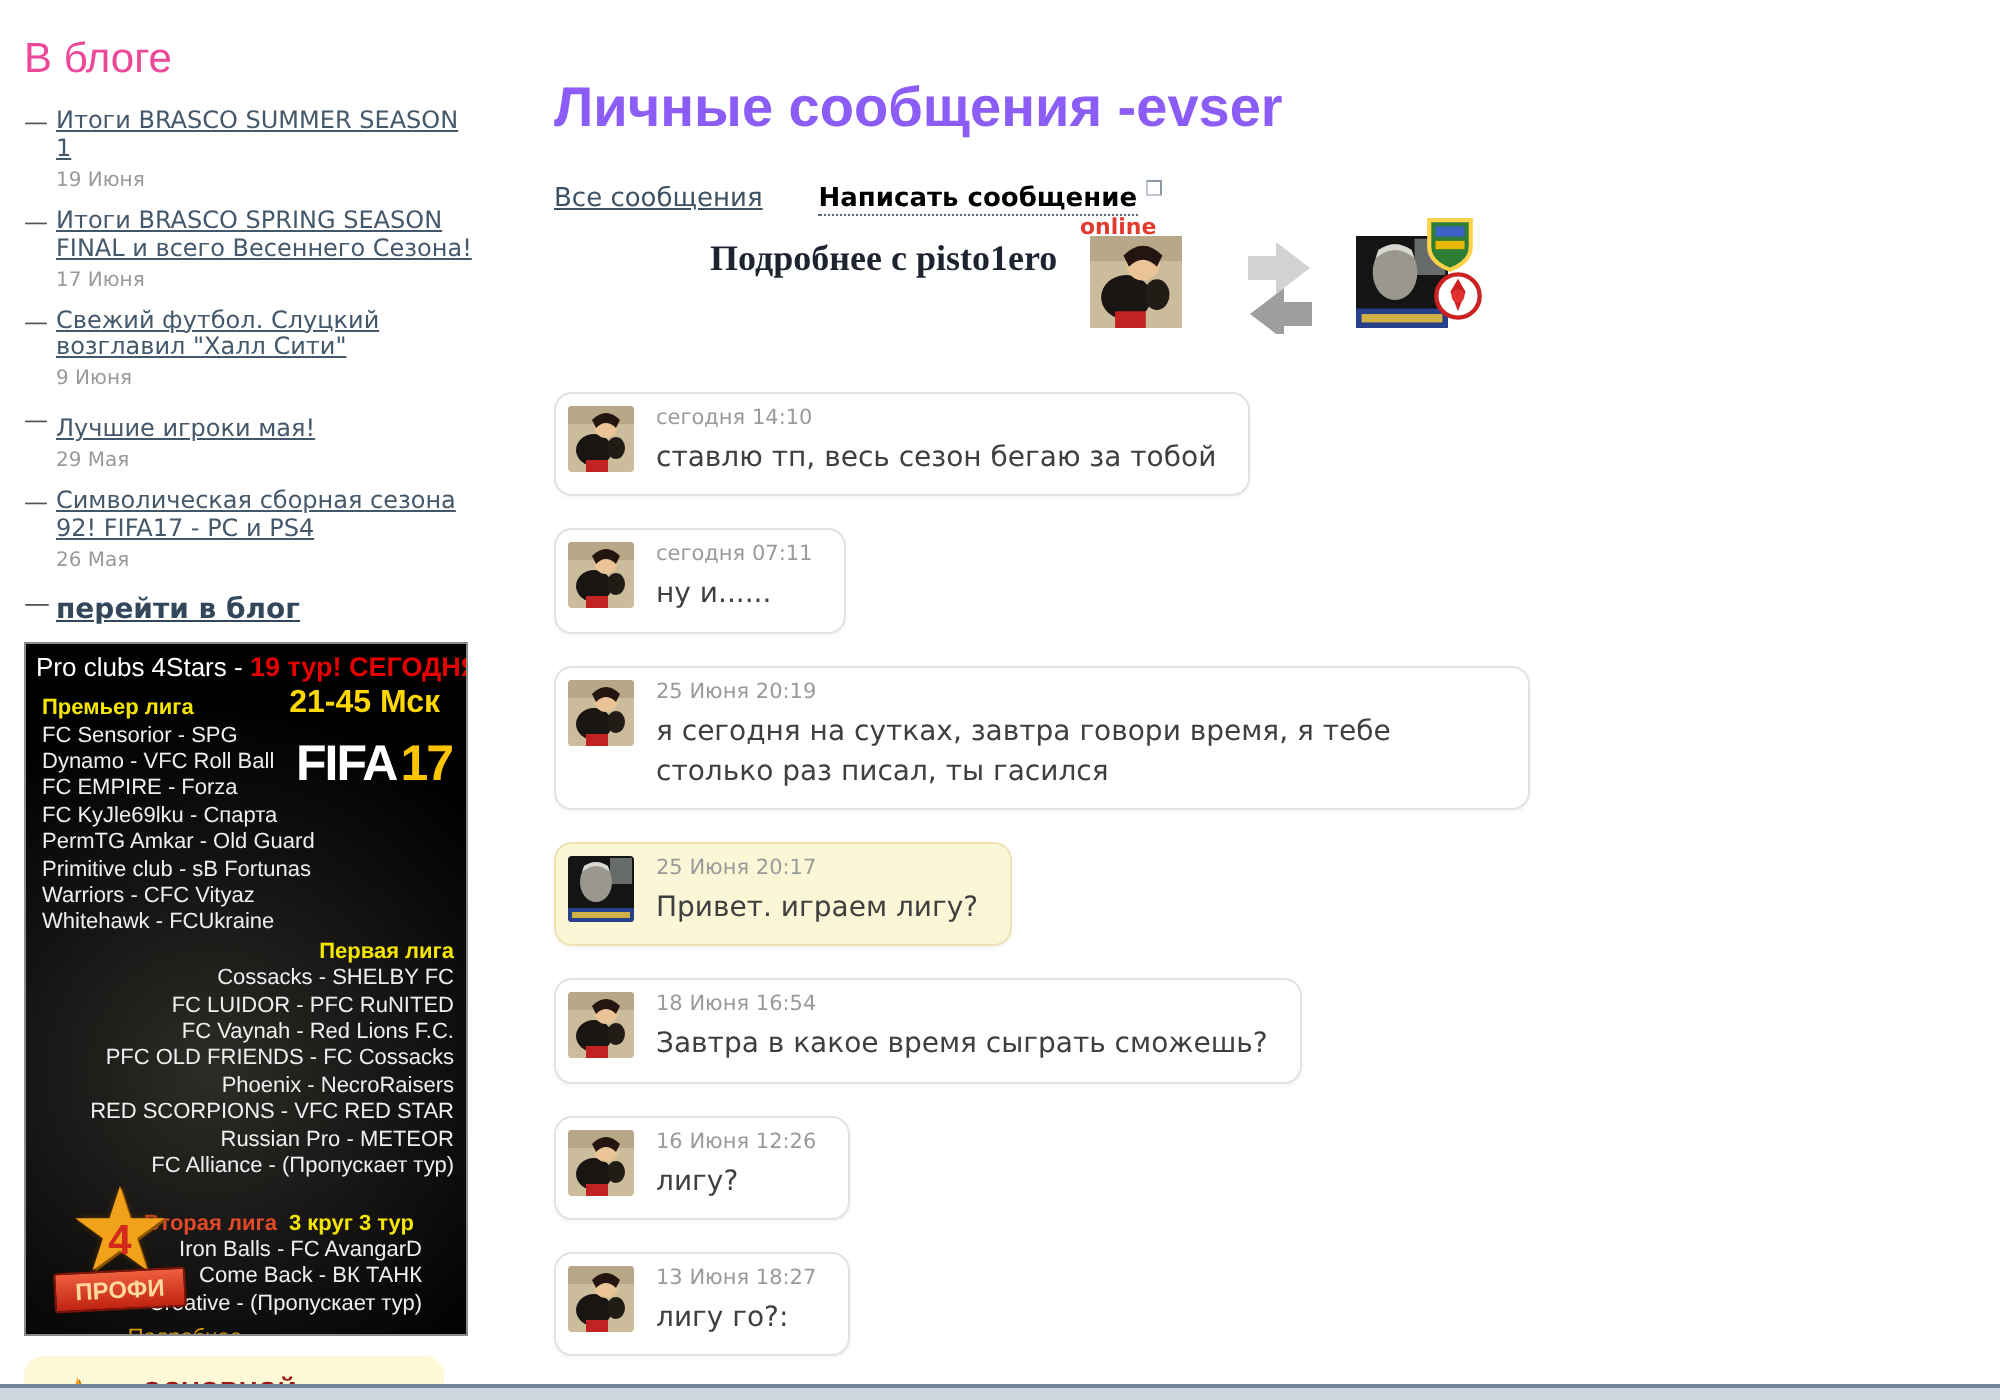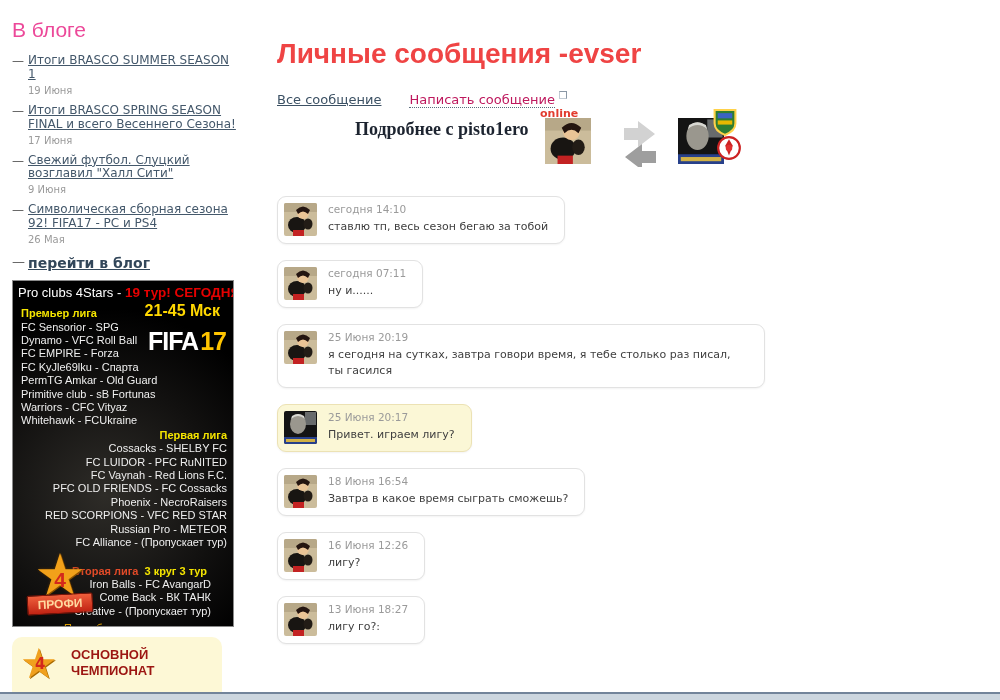--- a/index.html
+++ b/index.html
@@ -53,24 +53,24 @@
   
   .promo { margin-top:10px; width:210px; height:82px; background:#fdf8d6; border-radius:10px; padding:7px 8px; position:relative; cursor:pointer; }
   .promo-head { display:flex; gap:9px; }
   .promo-star { position:relative; width:42px; height:40px; flex:none; }
   .promo-star-glyph { font-size:42px; line-height:0.95; color:#f0a01e; text-shadow:1px 1px 0 #a96a00; }
   .promo-star-num { position:absolute; top:11px; left:15px; color:#d3281c; font-weight:bold; font-size:15px; }
   .promo-title { color:#9c1612; font-weight:bold; font-size:13px; line-height:1.25; padding-top:3px; font-family:"Liberation Sans", sans-serif; }
 
   
   .main { position:absolute; left:277px; top:38px; width:718px; }
-  .page-title { margin:0 0 22px; font-family:"Liberation Sans", sans-serif; font-weight:bold; font-size:28px; color:#ef4444; }
+  .page-title { margin:0 0 22px; font-family:"Liberation Sans", sans-serif; font-weight:bold; font-size:28px; color:#8b5cf6; }
   .pm-nav { font-size:13px; height:18px; }
   .all-link { color:#3c5164; text-decoration:underline; margin-right:28px; cursor:pointer; }
-  .write-link { color:#be185d; font-weight:normal; text-decoration:none; border-bottom:1px dotted #5a6c7d; cursor:pointer; }
+  .write-link { color:#000000; font-weight:bold; text-decoration:none; border-bottom:1px dotted #5a6c7d; cursor:pointer; }
   .ext-icon { display:inline-block; width:8px; height:8px; border:1px solid #8a97a5; border-left-color:#c2cbd4; border-bottom-color:#c2cbd4; margin-left:4px; position:relative; top:-5px; }
 
   .conv { position:relative; height:70px; margin-top:2px; }
   .conv-title { position:absolute; left:78px; top:7px; font-family:"Liberation Serif", serif; font-weight:bold; font-size:18px; color:#1d2430; }
   .online { position:absolute; left:263px; top:-5px; color:#e23b2e; font-size:11px; font-weight:bold; }
   .av-box { width:46px; height:46px; overflow:hidden; display:block; }
   .av1 { position:absolute; left:268px; top:6px; cursor:pointer; }
   .arrows { position:absolute; left:337px; top:7px; }
   .av2wrap { position:absolute; left:401px; top:6px; width:76px; height:52px; cursor:pointer; }
   .badge-shield { position:absolute; left:35px; top:-9px; }
@@ -78,21 +78,21 @@
 
   .messages { margin-top:14px; }
   .msg { margin-bottom:16px; }
   .bubble { position:relative; display:inline-block; border:1px solid #e2e2e2; border-radius:9px; background:#fff;
     padding:6px 16px 8px 50px; min-height:45px; min-width:120px; box-shadow:0 1px 2px rgba(0,0,0,.05); }
   .msg .avatar { position:absolute; left:6px; top:6px; width:33px; height:33px; overflow:hidden; border-radius:2px; }
   .msg .av-evser { display:none; }
   .msg.from-evser .av-evser { display:block; }
   .msg.from-evser .bubble { background:#fbf7d6; border-color:#ece2b4; }
   .msg-time { font-size:10.5px; color:#9a9a9a; margin-bottom:4px; }
-  .msg-text { font-size:11px; color:#3f3f3f; max-width:420px; line-height:1.45; }
+  .msg-text { font-size:14px; color:#3f3f3f; max-width:420px; line-height:1.45; }
 
   .window-edge { position:absolute; left:0; bottom:0; width:1000px; height:8px; background:#ccd6df; border-top:2px solid #72849a; z-index:50; }
 </style>
 </head>
 <body>
 
 <div class="sidebar">
   <h2 class="blog-title">В блоге</h2>
 
   <div class="blog-list">
@@ -105,20 +105,24 @@
       <div class="blog-item">
         <a class="blog-link">Итоги BRASCO SPRING SEASON FINAL и всего Весеннего Сезона!</a>
         <div class="blog-date">17 Июня</div>
       </div>
 
       <div class="blog-item">
         <a class="blog-link">Свежий футбол. Слуцкий возглавил "Халл Сити"</a>
         <div class="blog-date">9 Июня</div>
       </div>
 
+      <div class="blog-item">
+        <a class="blog-link">Лучшие игроки мая!</a>
+        <div class="blog-date">29 Мая</div>
+      </div>
 
       <div class="blog-item">
         <a class="blog-link">Символическая сборная сезона 92! FIFA17 - PC и PS4</a>
         <div class="blog-date">26 Мая</div>
       </div>
     </div>
 
   <div class="goto-item">
     <a class="goto-blog">перейти в блог</a>
   </div>
@@ -194,21 +198,21 @@
       </div>
     </div>
 
   </div>
 </div>
 
 <div class="main">
   <h1 class="page-title">Личные сообщения -evser</h1>
 
   <div class="pm-nav">
-    <a class="all-link">Все сообщение</a><a class="write-link">Написать сообщение</a><span class="ext-icon"></span>
+    <a class="all-link">Все сообщения</a><a class="write-link">Написать сообщение</a><span class="ext-icon"></span>
   </div>
 
   <div class="conv">
     <span class="conv-title">Подробнее с pisto1ero</span>
     <span class="online">online</span>
 
     <span class="av-box av1">
       <svg width="46" height="46" viewBox="0 0 33 33">
         <rect width="33" height="33" fill="#cbbc9b"></rect>
         <rect x="0" y="0" width="33" height="9" fill="#b7a888"></rect>

